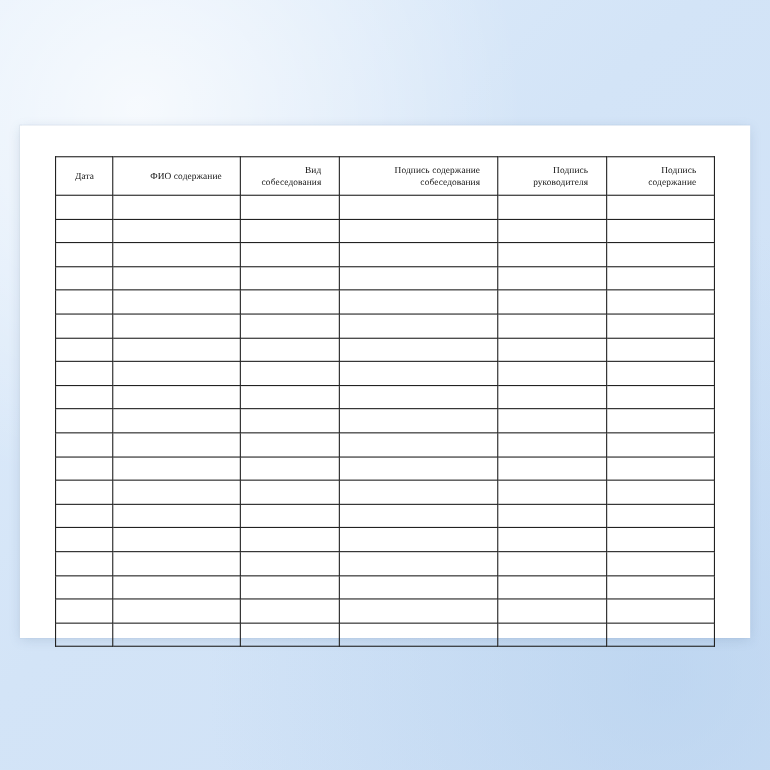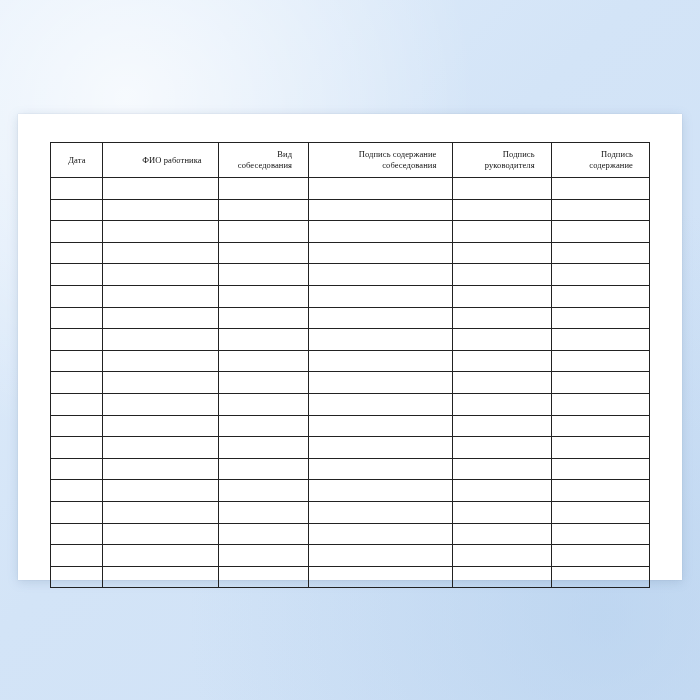--- a/index.html
+++ b/index.html
@@ -96,21 +96,21 @@
           <col class="c0">
             <col class="c1">
             <col class="c2">
             <col class="c3">
             <col class="c4">
             <col class="c5">
         </colgroup>
         <thead>
           <tr>
             <th>Дата</th>
-            <th>ФИО работника</th>
+            <th>ФИО содержание</th>
             <th>Вид собеседования</th>
             <th>Подпись содержание собеседования</th>
             <th>Подпись руководителя</th>
             <th>Подпись содержание</th>
           </tr>
         </thead>
         <tbody id="table-body">
             <tr>
               <td></td>
               <td></td>

